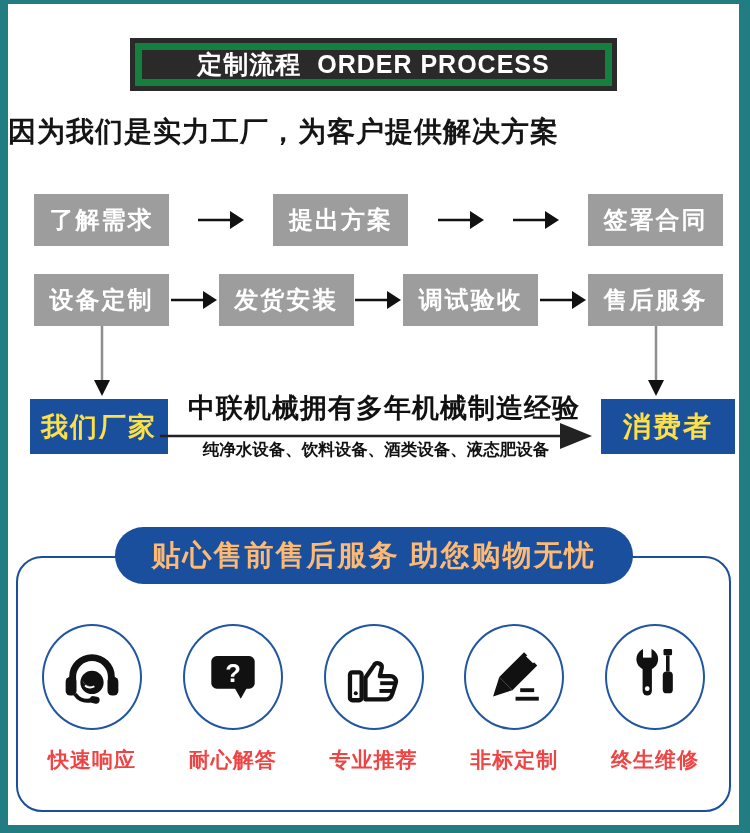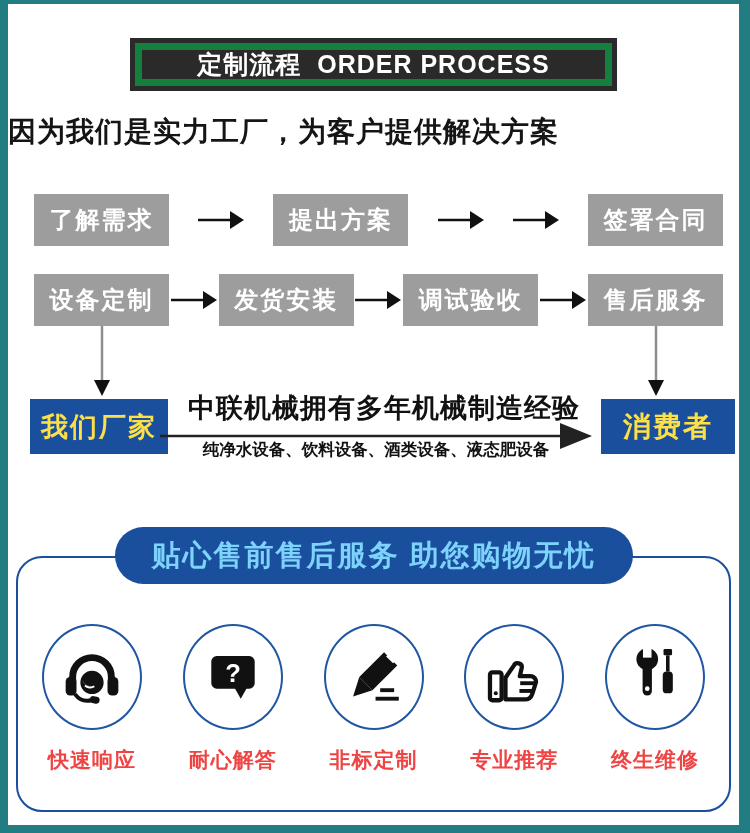--- a/index.html
+++ b/index.html
@@ -36,21 +36,21 @@
   .band-headline { position:absolute; left:160px; width:432px; top:-7px; text-align:center;
     font-size:27px; font-weight:800; color:#111; letter-spacing:1px; white-space:nowrap; }
   .band-arrow { position:absolute; left:152px; top:24px; }
   .band-subline { position:absolute; left:140px; width:456px; top:42px; text-align:center;
     font-size:16.5px; font-weight:700; color:#111; white-space:nowrap; }
 
   
   .service { margin:92px 8px 0; position:relative; border:2px solid #1b4f9e; border-radius:26px; height:256px; }
   .service-pill { position:absolute; top:-31px; left:50%; transform:translateX(-50%); width:518px; height:57px;
     background:#1a4f9d; border-radius:30px; display:flex; align-items:center; justify-content:center;
-    color:#7dd3fc; font-size:29px; font-weight:700; letter-spacing:2px; white-space:nowrap; }
+    color:#fdba74; font-size:29px; font-weight:700; letter-spacing:2px; white-space:nowrap; }
   .service-items { display:flex; justify-content:space-between; padding:66px 24px 0; }
   .service-item { display:flex; flex-direction:column; align-items:center; width:100px; }
   .icon-circle { width:100px; height:106px; border-radius:50%; border:2px solid #2156a2; background:#fff;
     display:flex; align-items:center; justify-content:center; }
   .icon-circle svg { width:62px; height:62px; }
   .service-label { margin-top:16px; font-size:21px; font-weight:700; color:#ef4444; letter-spacing:1px; white-space:nowrap; }
 </style>
 </head>
 <body>
 
@@ -161,41 +161,41 @@
               <polygon points="42,54 58,54 50,68" fill="#111"></polygon>
               <text x="40" y="46" text-anchor="middle" font-size="33" font-weight="bold" fill="#ffffff">?</text>
             </svg>
           </div>
           <div class="service-label">耐心解答</div>
         </div>
 
         <div class="service-item">
           <div class="icon-circle">
             <svg viewBox="0 0 80 80">
+              <rect x="9" y="34" width="15" height="36" rx="3" fill="#fff" stroke="#111" stroke-width="5.5"></rect>
+              <circle cx="16.5" cy="61" r="2.6" fill="#111"></circle>
+              <path d="M29,69 L29,41 L40,25 C42,20 51,22 50,28 L47.5,39 L61,39 C66,39 69.5,43.5 68,48 L63.5,62 C62,66.5 58.5,69 54,69 Z" fill="#fff" stroke="#111" stroke-width="5.5" stroke-linejoin="round"></path>
+              <line x1="48" y1="48" x2="67" y2="48" stroke="#111" stroke-width="5"></line>
+              <line x1="47" y1="58" x2="65" y2="58" stroke="#111" stroke-width="5"></line>
+            </svg>
+          </div>
+          <div class="service-label">专业推荐</div>
+        </div>
+
+        <div class="service-item">
+          <div class="icon-circle">
+            <svg viewBox="0 0 80 80">
               <polygon points="53,8 70,25 38,57 21,40" fill="#111"></polygon>
               <line x1="57" y1="12" x2="66" y2="21" stroke="#fff" stroke-width="4"></line>
               <polygon points="21,40 38,57 13,65" fill="#111"></polygon>
               <line x1="48" y1="57" x2="66" y2="57" stroke="#111" stroke-width="5"></line>
               <line x1="42" y1="68" x2="72" y2="68" stroke="#111" stroke-width="5"></line>
             </svg>
           </div>
           <div class="service-label">非标定制</div>
-        </div>
-
-        <div class="service-item">
-          <div class="icon-circle">
-            <svg viewBox="0 0 80 80">
-              <rect x="9" y="34" width="15" height="36" rx="3" fill="#fff" stroke="#111" stroke-width="5.5"></rect>
-              <circle cx="16.5" cy="61" r="2.6" fill="#111"></circle>
-              <path d="M29,69 L29,41 L40,25 C42,20 51,22 50,28 L47.5,39 L61,39 C66,39 69.5,43.5 68,48 L63.5,62 C62,66.5 58.5,69 54,69 Z" fill="#fff" stroke="#111" stroke-width="5.5" stroke-linejoin="round"></path>
-              <line x1="48" y1="48" x2="67" y2="48" stroke="#111" stroke-width="5"></line>
-              <line x1="47" y1="58" x2="65" y2="58" stroke="#111" stroke-width="5"></line>
-            </svg>
-          </div>
-          <div class="service-label">专业推荐</div>
         </div>
 
         <div class="service-item">
           <div class="icon-circle">
             <svg viewBox="0 0 80 80">
               <circle cx="30" cy="17" r="14" fill="#111"></circle>
               <rect x="24.5" y="0" width="11" height="15" fill="#fff"></rect>
               <path d="M24,26 h12 v32 a6,6 0 0 1 -12,0 z" fill="#111"></path>
               <circle cx="30" cy="55" r="3" fill="#fff"></circle>
               <rect x="51" y="4" width="11" height="8" rx="1.5" fill="#111"></rect>

